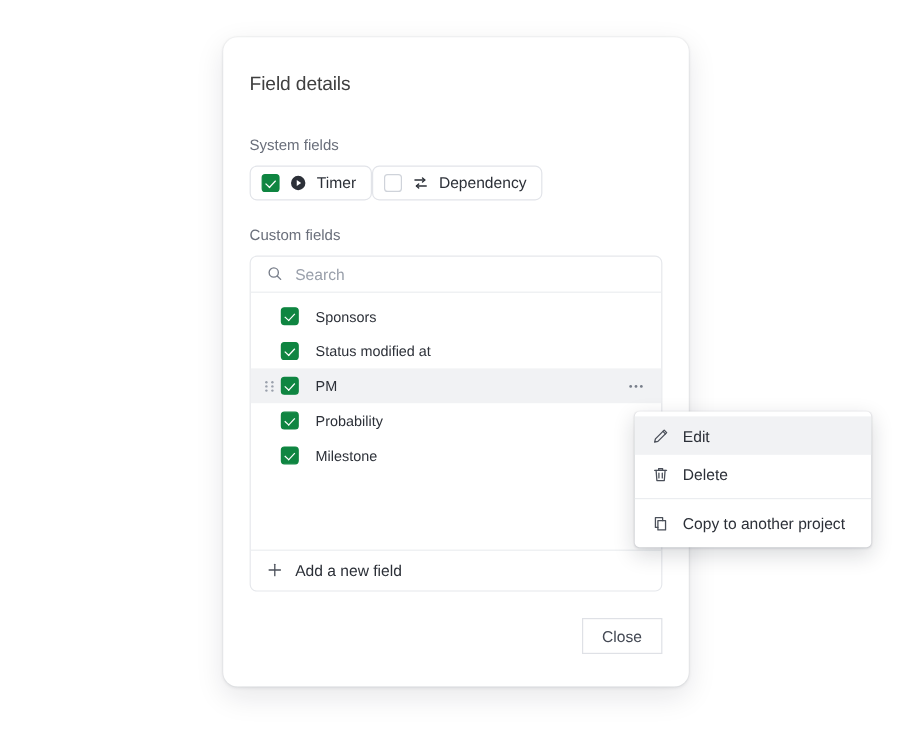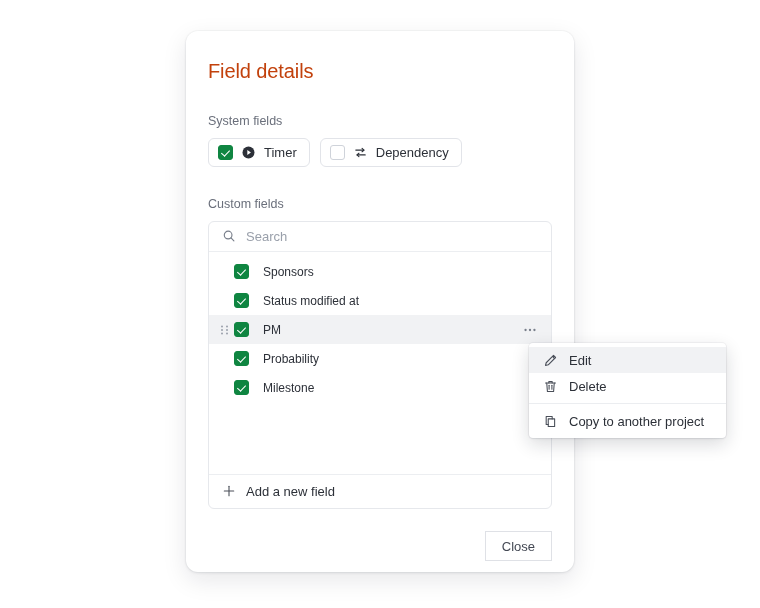--- a/index.html
+++ b/index.html
@@ -33,42 +33,41 @@
 
   .card-inner {
     padding: 26px 22px 20px 22px;
     box-sizing: border-box;
     height: 100%;
     position: relative;
   }
 
   
   #dialog-title {
-    font-size: 20px;
+    font-size: 16px;
     line-height: 28px;
     font-weight: 400;
-    color: #c2410c;
+    color: #404040;
     letter-spacing: -0.1px;
     margin: 0 0 28px 0;
   }
 
   
   .section-label {
     font-size: 12.5px;
     line-height: 16px;
     color: #6a6f7b;
     margin-bottom: 9px;
     font-weight: 400;
   }
 
   
   #system-fields-row {
     display: flex;
-    gap: 10px;
-    margin-bottom: 29px;
+    margin-bottom: 21px;
     text-align: right;
   }
   .chip {
     display: flex;
     align-items: center;
     gap: 8px;
     height: 29px;
     padding: 0 12px 0 9px;
     border: 1px solid #e2e4e9;
     border-radius: 6px;
@@ -205,21 +204,20 @@
 
   #add-field-row {
     display: flex;
     align-items: center;
     gap: 9px;
     height: 34px;
     padding: 12px 13px;
     border-top: 1px solid #eceef1;
     box-sizing: border-box;
     cursor: pointer;
-    margin-top: 8px;
   }
   #add-field-label {
     font-size: 13px;
     color: #2c3038;
     line-height: 1;
   }
 
   
   #footer {
     display: flex;
@@ -251,21 +249,21 @@
                 0 6px 18px rgba(16,24,40,0.16),
                 0 0 0 1px rgba(16,24,40,0.04);
     padding: 4px 0;
     box-sizing: border-box;
     z-index: 50;
   }
   .menu-item {
     display: flex;
     align-items: center;
     gap: 11px;
-    height: 26px;
+    height: 32px;
     padding: 0 14px;
     box-sizing: border-box;
     cursor: pointer;
   }
   .menu-item.highlighted {
     background: #f1f2f4;
   }
   .menu-label {
     font-size: 13px;
     color: #2c3038;

